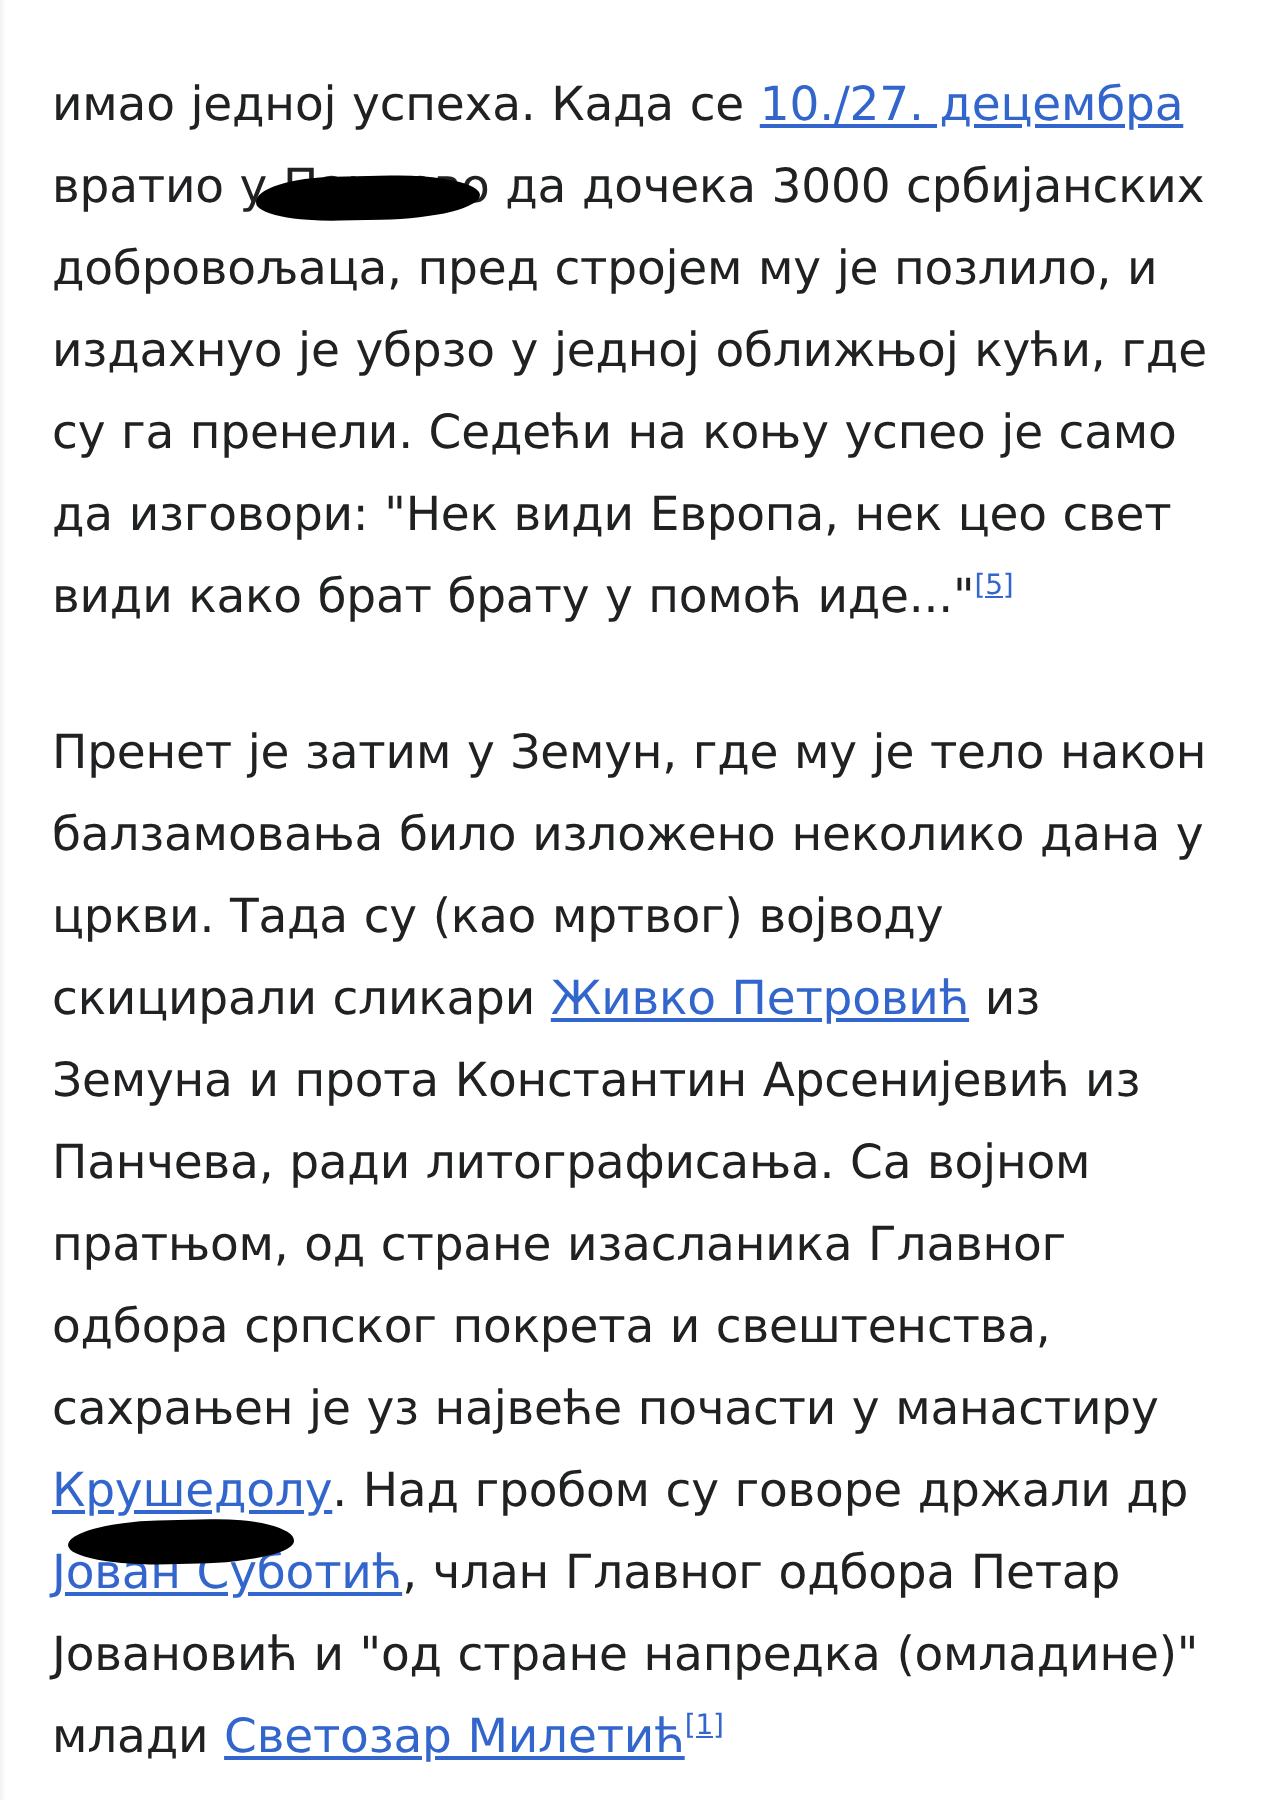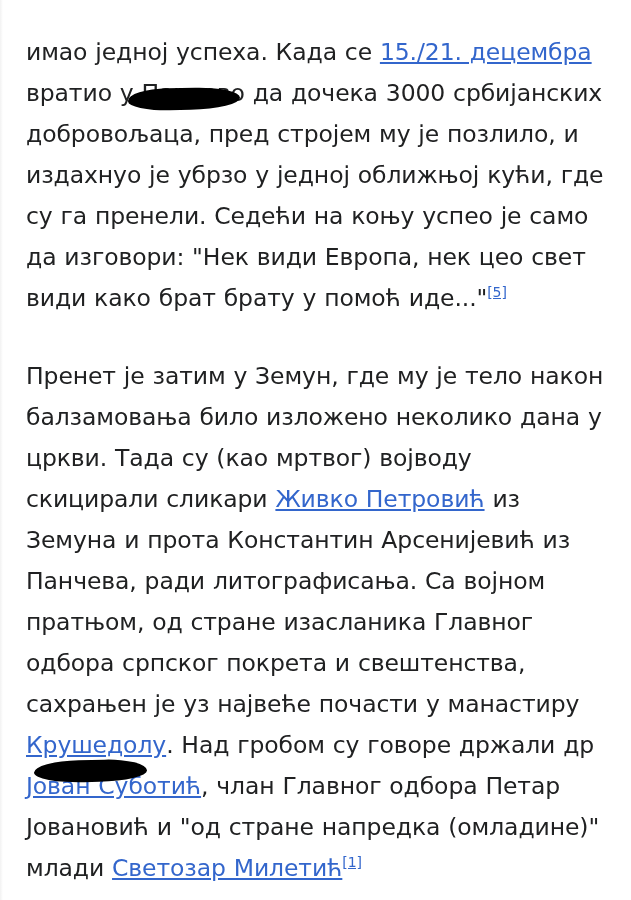--- a/index.html
+++ b/index.html
@@ -77,21 +77,21 @@
   }
 </style>
 </head>
 <body>
 
 <div class="page">
 
   <div class="edge-shadow-left"></div>
 
   <p class="para">
-    <span>имао једној успеха. Када се </span><a class="link" href="#">15./21. децембра</a><span> вратио у Панчево да дочека 3000 србијанских добровољаца, пред стројем му је позлило, и издахнуо је убрзо у једној оближњој кући, где су га пренели. Седећи на коњу успео је само да изговори: "Нек види Европа, нек цео свет види како брат брату у помоћ иде..."</span><a class="sup sup-blue" href="#">[5]</a>
+    <span>имао једној успеха. Када се </span><a class="link" href="#">10./27. децембра</a><span> вратио у Панчево да дочека 3000 србијанских добровољаца, пред стројем му је позлило, и издахнуо је убрзо у једној оближњој кући, где су га пренели. Седећи на коњу успео је само да изговори: "Нек види Европа, нек цео свет види како брат брату у помоћ иде..."</span><a class="sup sup-blue" href="#">[5]</a>
   </p>
 
   <p class="para">
     <span>Пренет је затим у Земун, где му је тело након балзамовања било изложено неколико дана у цркви. Тада су (као мртвог) војводу скицирали сликари </span><a class="link" href="#">Живко Петровић</a><span> из Земуна и прота Константин Арсенијевић из Панчева, ради литографисања. Са војном пратњом, од стране изасланика Главног одбора српског покрета и свештенства, сахрањен је уз највеће почасти у манастиру </span><a class="link" href="#">Крушедолу</a><span>. Над гробом су говоре држали др </span><a class="link" href="#">Јован Суботић</a><span>, члан Главног одбора Петар Јовановић и "од стране напредка (омладине)" млади </span><a class="link" href="#">Светозар Милетић</a><a class="sup sup-blue" href="#">[1]</a>
   </p>
 
   <div class="redaction" id="redaction-1"></div>
   <div class="redaction" id="redaction-2"></div>
 
 </div>

